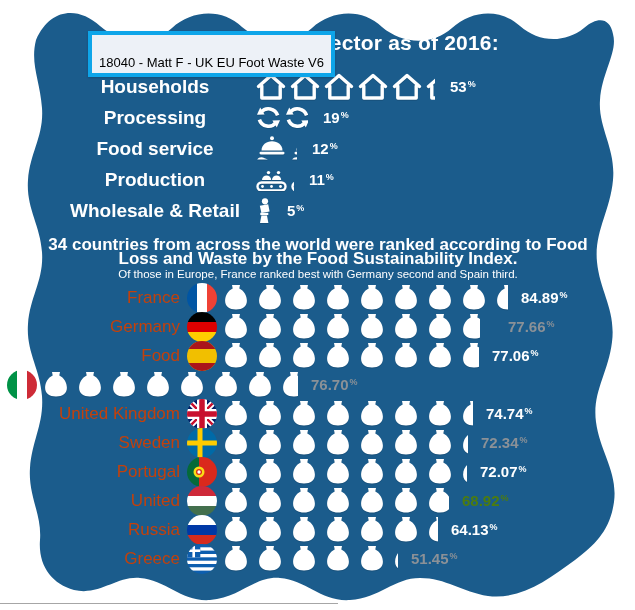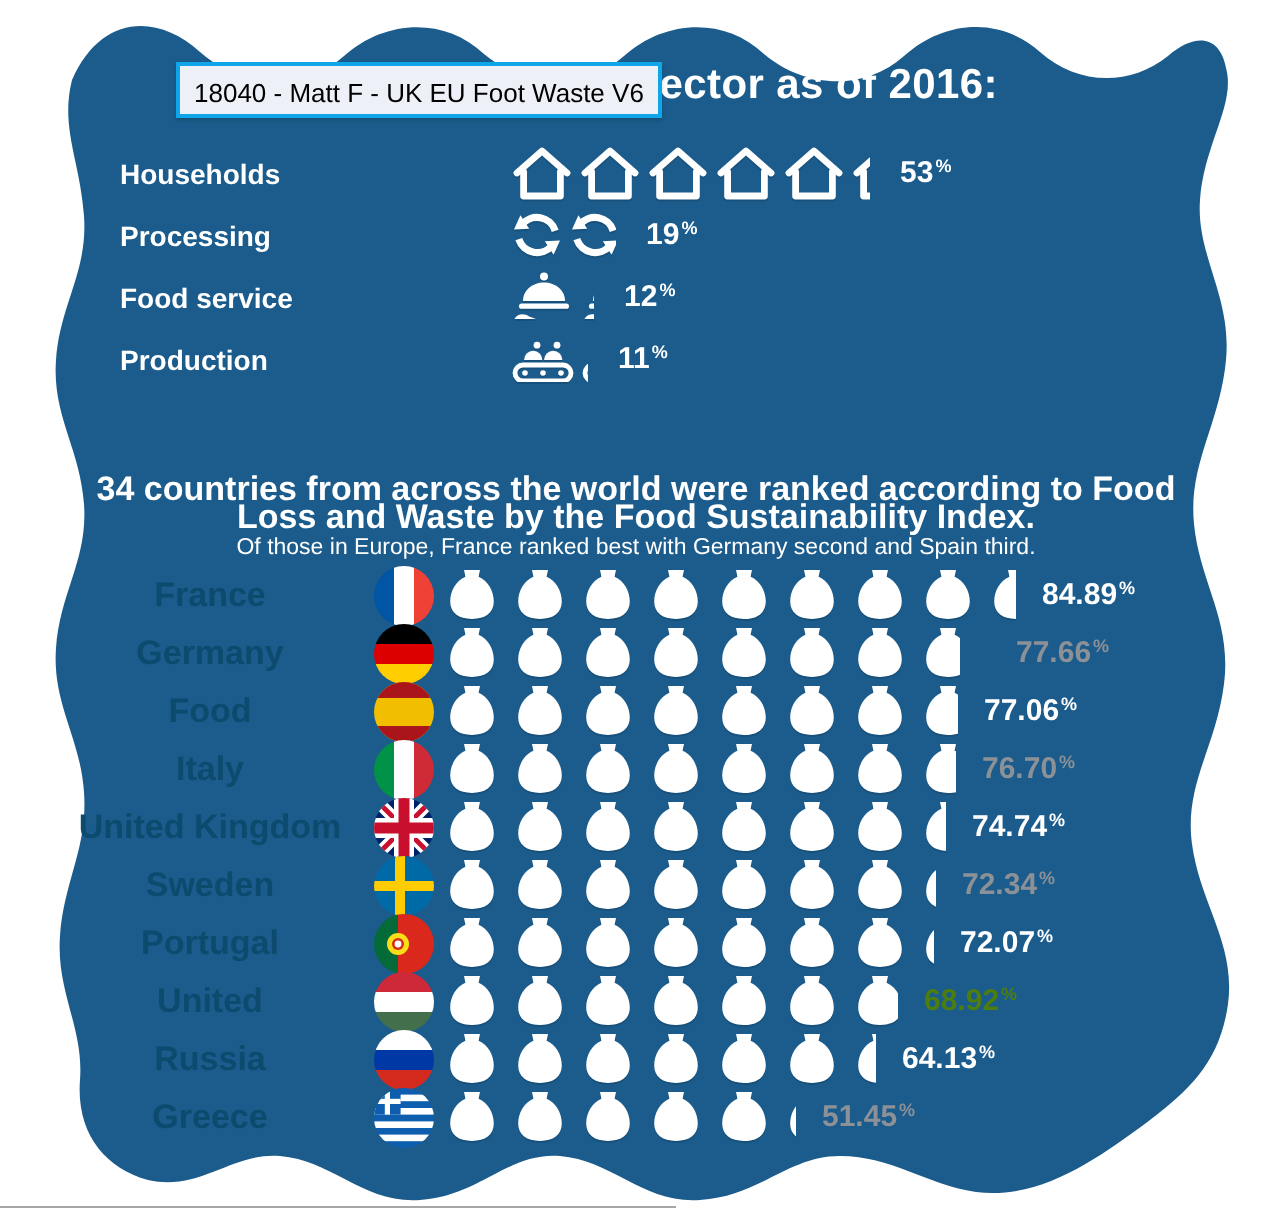--- a/index.html
+++ b/index.html
@@ -3,39 +3,39 @@
 <meta charset="utf-8">
 <style>
   html,body{margin:0;padding:0}
   body{width:635px;height:610px;position:relative;background:#fff;overflow:hidden;
        font-family:"Liberation Sans",sans-serif;}
   .poster{position:absolute;inset:0}
   .blob{position:absolute;left:0;top:0;z-index:1}
   .layer{position:absolute;left:0;top:0;width:635px;height:610px;z-index:5}
 
   .tooltip{position:absolute;left:88px;top:31px;z-index:40;background:#edf1f7;
-           border:2px solid #0ea5e9;padding:6px 7px 3px 7px;font-size:13px;color:#000;
+           border:4px solid #0ea5e9;padding:20px 7px 3px 7px;font-size:13px;color:#000;
            white-space:nowrap;box-shadow:0 1px 2px rgba(0,0,0,.18)}
   .title{position:absolute;left:300px;top:31px;color:#fff;font-weight:bold;font-size:21px;
          letter-spacing:.2px;z-index:10;white-space:nowrap}
 
   .sectors{position:absolute;left:0;top:71px;width:635px}
   .srow{display:flex;align-items:center;height:31px}
-  .slabel{width:190px;margin-left:60px;text-align:left;color:#fff;font-weight:bold;font-size:14px;
+  .slabel{width:190px;margin-left:60px;text-align:center;color:#fff;font-weight:bold;font-size:19px;
           white-space:nowrap}
   .sicons{display:flex;align-items:center;gap:4px;margin-left:6px}
   .spct{color:#fff;font-weight:bold;font-size:15px;margin-left:15px;white-space:nowrap}
 
   .note{position:absolute;left:38px;top:238px;width:560px;text-align:center;color:#fff;z-index:6}
   .note .l1{font-weight:bold;font-size:17px;line-height:14px}
   .note .l2{font-size:11.5px;line-height:14px;margin-top:1px}
 
   .countries{position:absolute;left:0;top:283px;width:635px}
   .crow{display:flex;align-items:center;height:29px}
-  .clabel{width:150px;margin-left:30px;text-align:center;color:#0c4a6e;font-weight:bold;font-size:17px;
+  .clabel{width:150px;margin-left:30px;text-align:right;color:#c2410c;font-weight:normal;font-size:17px;
           white-space:nowrap}
   .flag{margin-left:7px;width:30px;height:30px;flex:0 0 auto;line-height:0}
   .cicons{display:flex;align-items:center;gap:10px;margin-left:7px}
   .cpct{font-weight:bold;font-size:15px;margin-left:13px;white-space:nowrap}
 
   .ic{display:inline-block;line-height:0}
   .ic svg{display:block;filter:drop-shadow(0 1px 0 rgba(0,0,0,.12))}
   .ic.part{overflow:hidden}
   .pctsym{font-size:9px;position:relative;top:-5px;margin-left:1px}
   .bottom-line{position:absolute;left:0;top:603px;width:338px;height:1px;background:#a6a6a6;z-index:2}
@@ -202,20 +202,36 @@
                   <path d="M6 11 a4.6 4.6 0 0 1 9.2 0 z"></path>
                   <path d="M16 11 a4.6 4.6 0 0 1 9.2 0 z"></path>
                   <circle cx="12.5" cy="3.6" r="1.7"></circle>
                   <circle cx="22.5" cy="3.6" r="1.7"></circle>
                 </g>
               </svg>
             </span>
           </span>
         <span class="spct"><span>11</span><span class="pctsym">%</span></span>
       </div>
+      <div class="srow">
+        <span class="slabel">Wholesale &amp; Retail</span>
+        <span class="sicons">
+            <span class="ic">
+              <svg width="16" height="26" viewBox="0 0 16 26">
+                <g fill="#fff">
+                  <circle cx="9" cy="3.3" r="3.1"></circle>
+                  <path d="M3.8 7.8 L12.2 6.2 13.6 13.4 5.4 15 Z"></path>
+                  <rect x="4.3" y="14.8" width="8" height="2.3"></rect>
+                  <path d="M5.4 17.6 h5.6 l1.4 7.4 H4 Z"></path>
+                </g>
+              </svg>
+            </span>
+          </span>
+        <span class="spct"><span>5</span><span class="pctsym">%</span></span>
+      </div>
     </div>
 
     <div class="note">
       <div class="l1">34 countries from across the world were ranked according to Food Loss and Waste by the Food Sustainability Index.</div>
       <div class="l2">Of those in Europe, France ranked best with Germany second and Spain third.</div>
     </div>
 
     <div class="countries">
 
       <div class="crow">
@@ -400,21 +416,20 @@
             <span class="ic part" style="width:17px;height:26px">
               <svg width="24" height="26" viewBox="0 0 24 26">
                 <path fill="#fff" d="M8 0 h8 l-.7 3.4 c4.6 2 7.6 7 7.6 12.4 0 5.7-4.3 8.7-10.9 8.7 S1.1 21.5 1.1 15.8 C1.1 10.4 4.1 5.4 8.7 3.4 Z"></path>
               </svg>
             </span>
           </span>
         <span class="cpct" style="color: rgb(255, 255, 255);"><span>77.06</span><span class="pctsym">%</span></span>
       </div>
 
       <div class="crow">
-        <span class="clabel">Italy</span>
         <span class="flag">
           <svg width="30" height="30" viewBox="0 0 30 30">
               <defs>
                 <clipPath id="f3">
                   <circle cx="15" cy="15" r="15"></circle>
                 </clipPath>
               </defs>
               <g clip-path="url(#f3)">
                 <rect width="10" height="30" fill="#009246"></rect>
                 <rect x="10" width="10" height="30" fill="#fff"></rect>

